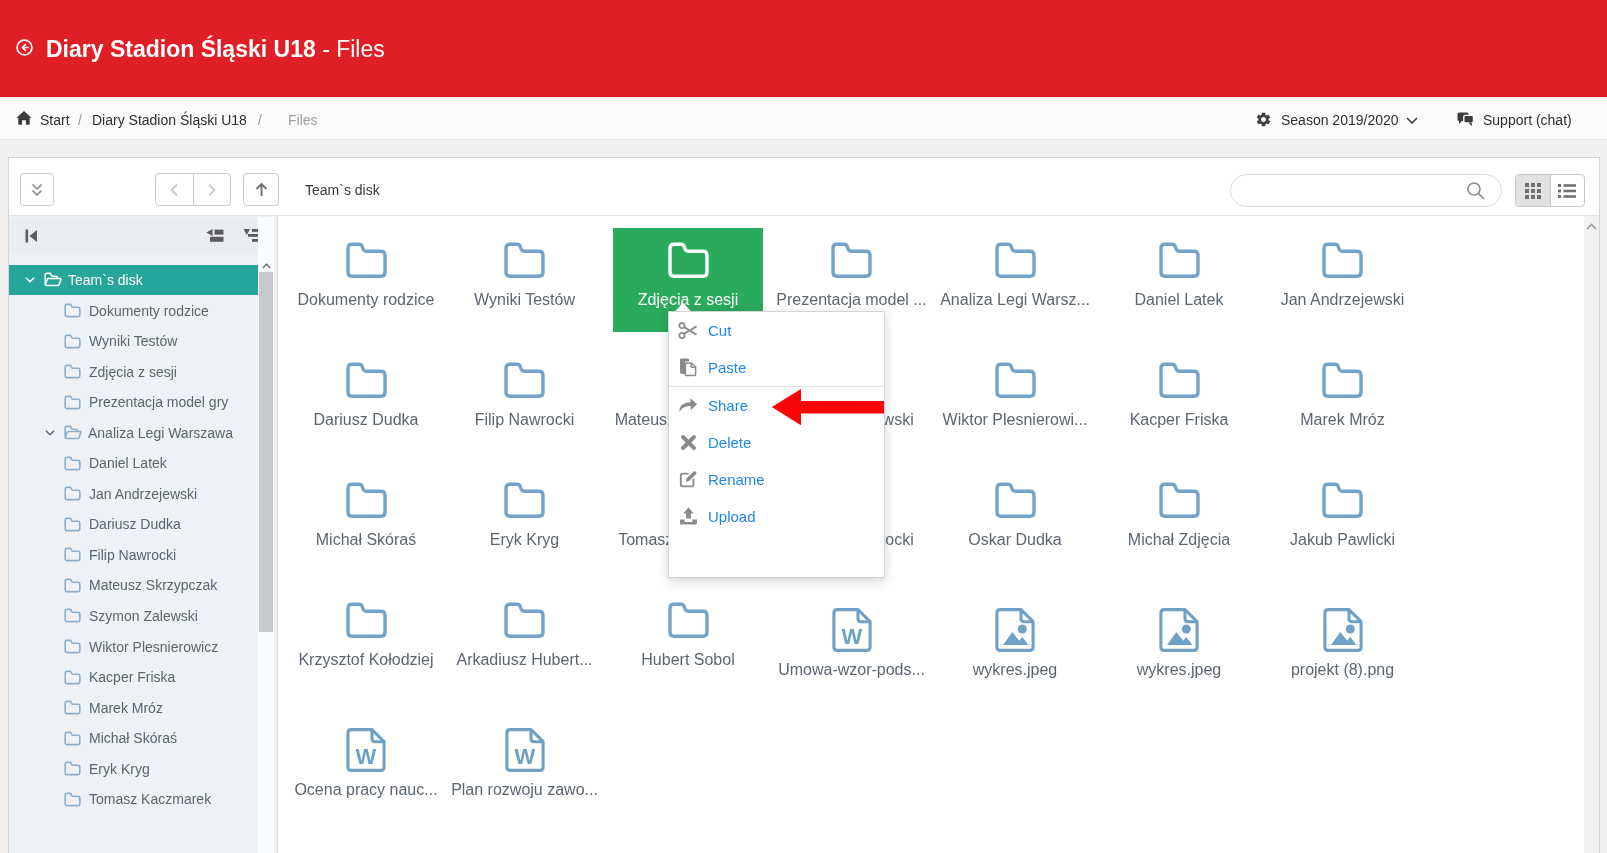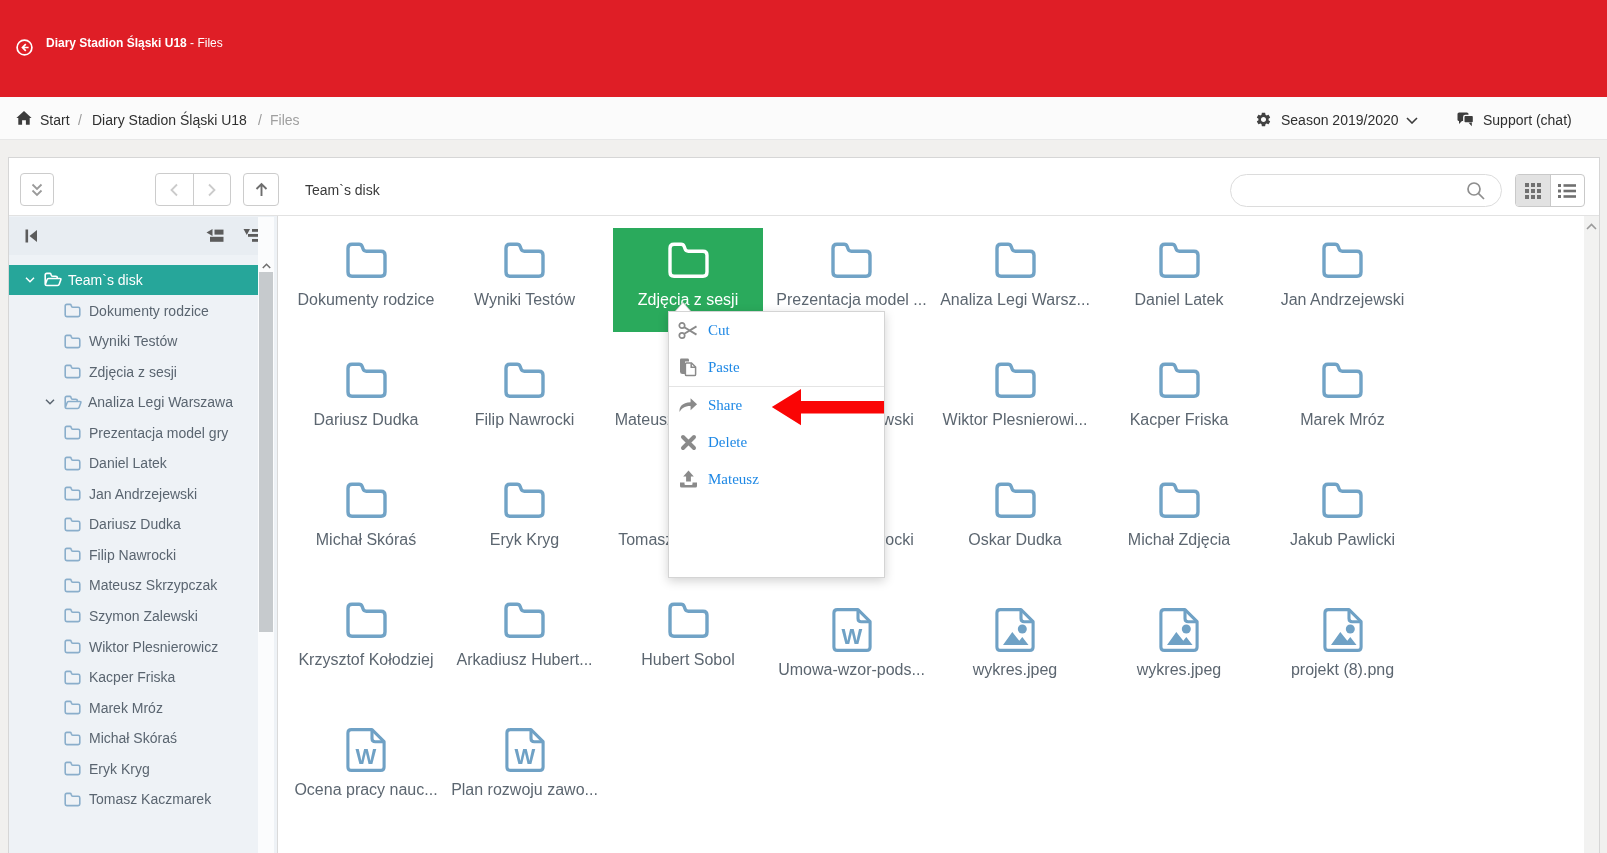--- a/index.html
+++ b/index.html
@@ -1,21 +1,21 @@
 <!DOCTYPE html>
 <html><head>
 <meta charset="utf-8">
 <style>
 * { margin:0; padding:0; box-sizing:border-box; }
 html,body { width:1607px; height:853px; overflow:hidden; background:#f1f0ee;
   font-family:"Liberation Sans", sans-serif; }
 .abs { position:absolute; }
 
 .hdr { position:absolute; left:0; top:0; width:1607px; height:97px; background:#df1e26; }
-.title { position:absolute; left:46px; top:36px; font-size:12px; font-weight:700; color:#fff; }
+.title { position:absolute; left:46px; top:36px; font-size:23px; font-weight:700; color:#fff; }
 .title .thin { font-weight:400; }
 
 .bc { position:absolute; left:0; top:97px; width:1607px; height:43px; background:#fbfbfb; border-bottom:1px solid #e7e7e7; }
 .bct { position:absolute; top:112px; font-size:14px; color:#2f2f2f; }
 .bct.sep { color:#9a9a9a; }
 .bct.mut { color:#9f9f9f; }
 
 .panel { position:absolute; left:8px; top:157px; width:1592px; height:696px; background:#fff; border:1px solid #d6d6d6; }
 .tbtn { position:absolute; background:#fff; border:1px solid #ccc; border-radius:4px; display:flex; align-items:center; justify-content:center; }
 .tlabel { position:absolute; left:305px; top:182px; font-size:14px; color:#3a3a3a; }
@@ -39,21 +39,21 @@
 .ms { position:absolute; left:1584px; top:216px; width:15px; height:637px; background:#f2f2f1; }
 .tile { position:absolute; width:150px; height:104px; text-align:center; }
 .tile.green { background:#2aaa5c; }
 .tile .ic { position:absolute; left:0; right:0; top:14px; display:flex; justify-content:center; }
 .tile .ic.file { top:18.5px; }
 .tile .lab { position:absolute; left:-8px; right:-8px; top:63px; font-size:16px; color:#5c6670; white-space:nowrap; overflow:hidden; }
 .tile .lab.flab { top:73px; }
 .tile.green .lab { color:#fff; }
 
 .menu { position:absolute; left:668px; top:310.5px; width:217px; height:267px; background:#fff; border:1px solid #d4d4d4; box-shadow:0 3px 10px rgba(0,0,0,0.18); z-index:10; }
-.mi { height:37px; display:flex; align-items:center;font-family:Liberation Serif, serif; }
+.mi { height:37px; display:flex; align-items:center; }
 .mi .mic { width:20px; margin-left:9px; display:flex; justify-content:center; }
 .mi .mt { margin-left:10px; font-size:15px; color:#1e88e5; }
 .msep { height:1px; background:#e4e4e4; }
 .notch { position:absolute; z-index:11; width:0; height:0; border-left:7px solid transparent; border-right:7px solid transparent; border-bottom:8px solid #fff; }
 .notchb { border-bottom-color:#c9c9c9; }
 .arrow { position:absolute; left:769px; top:385px; z-index:12; }
 </style>
 </head>
 <body>
 
@@ -66,21 +66,21 @@
 </div>
 
 <div class="bc"></div>
   <svg class="abs" style="left:16px;top:110px" width="16" height="16" viewBox="0 0 16 16">
     <path d="M8 1 L15.6 8 H13.7 V14.8 H9.9 V10.2 H6.1 V14.8 H2.3 V8 H0.4 Z" fill="#3c3c3c"></path>
   </svg>
   <span class="bct" style="left:40px">Start</span>
   <span class="bct sep" style="left:78px">/</span>
   <span class="bct" style="left:92px">Diary Stadion Śląski U18</span>
   <span class="bct sep" style="left:258px">/</span>
-  <span class="bct mut" style="left:270px">Files</span>
+  <span class="bct mut" style="left:288px">Files</span>
   <svg class="abs" style="left:1255px;top:111px" width="17" height="17" viewBox="0 0 24 24">
     <path d="M19.14 12.94c.04-.3.06-.61.06-.94 0-.32-.02-.64-.07-.94l2.03-1.58c.18-.14.23-.41.12-.61l-1.92-3.32c-.12-.22-.37-.29-.59-.22l-2.39.96c-.5-.38-1.03-.7-1.62-.94l-.36-2.54c-.04-.24-.24-.41-.48-.41h-3.84c-.24 0-.43.17-.47.41l-.36 2.54c-.59.24-1.13.57-1.62.94l-2.39-.96c-.22-.08-.47 0-.59.22L2.74 8.87c-.12.21-.08.47.12.61l2.03 1.58c-.05.3-.09.63-.09.94s.02.64.07.94l-2.03 1.58c-.18.14-.23.41-.12.61l1.92 3.32c.12.22.37.29.59.22l2.39-.96c.5.38 1.03.7 1.62.94l.36 2.54c.05.24.24.41.48.41h3.84c.24 0 .44-.17.47-.41l.36-2.54c.59-.24 1.13-.56 1.62-.94l2.39.96c.22.08.47 0 .59-.22l1.92-3.32c.12-.22.07-.47-.12-.61l-2.01-1.58zM12 15.6c-1.98 0-3.6-1.62-3.6-3.6s1.62-3.6 3.6-3.6 3.6 1.62 3.6 3.6-1.62 3.6-3.6 3.6z" fill="#424242"></path>
   </svg>
   <span class="bct" style="left:1281px">Season 2019/2020</span>
   <svg class="abs" style="left:1406px;top:117px" width="12" height="7" viewBox="0 0 12 7">
     <path d="M1 1 L6 6 L11 1" fill="none" stroke="#3c3c3c" stroke-width="1.6"></path>
   </svg>
   <svg class="abs" style="left:1457px;top:112px" width="17" height="15" viewBox="0 0 17 15">
     <rect x="0.5" y="0.5" width="11" height="8.6" rx="1.6" fill="#3c3c3c"></rect>
     <path d="M2 8 L2 12 L5.5 8.6 Z" fill="#3c3c3c"></path>
@@ -174,28 +174,28 @@
     </div>
 <div class="trow" style="padding-left:55px"><svg width="17" height="15" viewBox="0 0 17 15" style="margin-right:8px">
         <path d="M1.2 12 V3 Q1.2 1.4 2.8 1.4 H5.9 Q6.9 1.4 7.2 2.3 L7.6 3.4 Q7.9 4.3 8.9 4.3 H14.2 Q15.8 4.3 15.8 5.9 V12 Q15.8 13.6 14.2 13.6 H2.8 Q1.2 13.6 1.2 12 Z" fill="none" stroke="#8aaecb" stroke-width="1.6"></path>
       </svg>Dokumenty rodzice</div>
 <div class="trow" style="padding-left:55px"><svg width="17" height="15" viewBox="0 0 17 15" style="margin-right:8px">
         <path d="M1.2 12 V3 Q1.2 1.4 2.8 1.4 H5.9 Q6.9 1.4 7.2 2.3 L7.6 3.4 Q7.9 4.3 8.9 4.3 H14.2 Q15.8 4.3 15.8 5.9 V12 Q15.8 13.6 14.2 13.6 H2.8 Q1.2 13.6 1.2 12 Z" fill="none" stroke="#8aaecb" stroke-width="1.6"></path>
       </svg>Wyniki Testów</div>
 <div class="trow" style="padding-left:55px"><svg width="17" height="15" viewBox="0 0 17 15" style="margin-right:8px">
         <path d="M1.2 12 V3 Q1.2 1.4 2.8 1.4 H5.9 Q6.9 1.4 7.2 2.3 L7.6 3.4 Q7.9 4.3 8.9 4.3 H14.2 Q15.8 4.3 15.8 5.9 V12 Q15.8 13.6 14.2 13.6 H2.8 Q1.2 13.6 1.2 12 Z" fill="none" stroke="#8aaecb" stroke-width="1.6"></path>
       </svg>Zdjęcia z sesji</div>
+<div class="trow" style="padding-left:55px"><svg width="17" height="15" viewBox="0 0 17 15" style="margin-right:8px">
+        <path d="M1.2 12 V3 Q1.2 1.4 2.8 1.4 H5.9 Q6.9 1.4 7.2 2.3 L7.6 3.4 Q7.9 4.3 8.9 4.3 H14.2 Q15.8 4.3 15.8 5.9 V12 Q15.8 13.6 14.2 13.6 H2.8 Q1.2 13.6 1.2 12 Z" fill="none" stroke="#8aaecb" stroke-width="1.6"></path>
+      </svg>Prezentacja model gry</div>
 <div class="trow" style="padding-left:36px"><svg width="10" height="6" viewBox="0 0 10 6" style="margin-right:9px">
         <path d="M1 0.8 L5 4.8 L9 0.8" fill="none" stroke="#5a6570" stroke-width="1.5"></path>
       </svg><svg width="18" height="15" viewBox="0 0 18 15" style="margin-right:6px">
         <path d="M1.2 12 V3 Q1.2 1.4 2.8 1.4 H5.7 Q6.7 1.4 7 2.3 L7.4 3.4 Q7.7 4.3 8.7 4.3 H11.8 Q13.4 4.3 13.4 5.9 V6.4 M1.3 12.6 L3.1 7.5 Q3.4 6.5 4.5 6.5 H15.9 Q17.3 6.5 16.8 7.8 L15.2 12.3 Q14.8 13.5 13.5 13.5 H2.8 Q1.2 13.5 1.2 12 Z" fill="none" stroke="#8aaecb" stroke-width="1.6"></path>
       </svg>Analiza Legi Warszawa</div>
-<div class="trow" style="padding-left:55px"><svg width="17" height="15" viewBox="0 0 17 15" style="margin-right:8px">
-        <path d="M1.2 12 V3 Q1.2 1.4 2.8 1.4 H5.9 Q6.9 1.4 7.2 2.3 L7.6 3.4 Q7.9 4.3 8.9 4.3 H14.2 Q15.8 4.3 15.8 5.9 V12 Q15.8 13.6 14.2 13.6 H2.8 Q1.2 13.6 1.2 12 Z" fill="none" stroke="#8aaecb" stroke-width="1.6"></path>
-      </svg>Prezentacja model gry</div>
 <div class="trow" style="padding-left:55px"><svg width="17" height="15" viewBox="0 0 17 15" style="margin-right:8px">
         <path d="M1.2 12 V3 Q1.2 1.4 2.8 1.4 H5.9 Q6.9 1.4 7.2 2.3 L7.6 3.4 Q7.9 4.3 8.9 4.3 H14.2 Q15.8 4.3 15.8 5.9 V12 Q15.8 13.6 14.2 13.6 H2.8 Q1.2 13.6 1.2 12 Z" fill="none" stroke="#8aaecb" stroke-width="1.6"></path>
       </svg>Daniel Latek</div>
 <div class="trow" style="padding-left:55px"><svg width="17" height="15" viewBox="0 0 17 15" style="margin-right:8px">
         <path d="M1.2 12 V3 Q1.2 1.4 2.8 1.4 H5.9 Q6.9 1.4 7.2 2.3 L7.6 3.4 Q7.9 4.3 8.9 4.3 H14.2 Q15.8 4.3 15.8 5.9 V12 Q15.8 13.6 14.2 13.6 H2.8 Q1.2 13.6 1.2 12 Z" fill="none" stroke="#8aaecb" stroke-width="1.6"></path>
       </svg>Jan Andrzejewski</div>
 <div class="trow" style="padding-left:55px"><svg width="17" height="15" viewBox="0 0 17 15" style="margin-right:8px">
         <path d="M1.2 12 V3 Q1.2 1.4 2.8 1.4 H5.9 Q6.9 1.4 7.2 2.3 L7.6 3.4 Q7.9 4.3 8.9 4.3 H14.2 Q15.8 4.3 15.8 5.9 V12 Q15.8 13.6 14.2 13.6 H2.8 Q1.2 13.6 1.2 12 Z" fill="none" stroke="#8aaecb" stroke-width="1.6"></path>
       </svg>Dariusz Dudka</div>
 <div class="trow" style="padding-left:55px"><svg width="17" height="15" viewBox="0 0 17 15" style="margin-right:8px">
@@ -531,22 +531,31 @@
       <span class="mic">
         <svg width="17" height="17" viewBox="0 0 17 17">
           <path d="M3 3 L14 14 M14 3 L3 14" stroke="#8a8a8a" stroke-width="4" stroke-linecap="round"></path>
         </svg>
       </span>
       <span class="mt">Delete</span>
     </div>
 <div class="mi">
       <span class="mic">
         <svg width="19" height="18" viewBox="0 0 19 18">
+          <path d="M14.5 8.5 V14.5 Q14.5 16.3 12.7 16.3 H3.6 Q1.8 16.3 1.8 14.5 V5.4 Q1.8 3.6 3.6 3.6 H9.5" fill="none" stroke="#8a8a8a" stroke-width="1.8"></path>
+          <path d="M6.7 11.7 L7.5 8.5 L14.6 1.4 Q15.3 0.7 16.2 1.4 L17.2 2.4 Q18 3.2 17.2 4 L10 11.1 Z" fill="#8a8a8a"></path>
+        </svg>
+      </span>
+      <span class="mt">Rename</span>
+    </div>
+<div class="mi">
+      <span class="mic">
+        <svg width="19" height="18" viewBox="0 0 19 18">
           <path d="M9.5 0.5 L14.8 6.5 H11.9 V11.5 H7.1 V6.5 H4.2 Z" fill="#8a8a8a"></path>
           <path d="M1 12.6 H5.5 V14 Q5.5 15 6.5 15 H12.5 Q13.5 15 13.5 14 V12.6 H18 V16 Q18 17.5 16.5 17.5 H2.5 Q1 17.5 1 16 Z" fill="#8a8a8a"></path>
         </svg>
       </span>
-      <span class="mt">Mateusz</span>
+      <span class="mt">Upload</span>
     </div>
 </div>
 <svg class="arrow" width="117" height="43" viewBox="0 0 117 43">
     <polygon points="2.8,22 32,4.1 32,16 115,16 115,28.5 32,28.5 32,40.2" fill="#fa0505"></polygon>
   </svg>
 
 </body></html>

